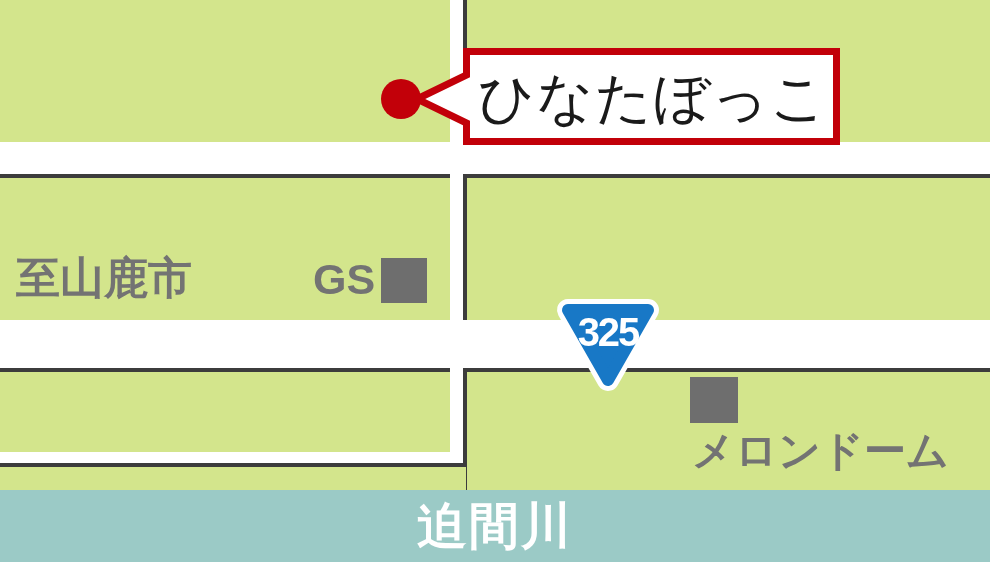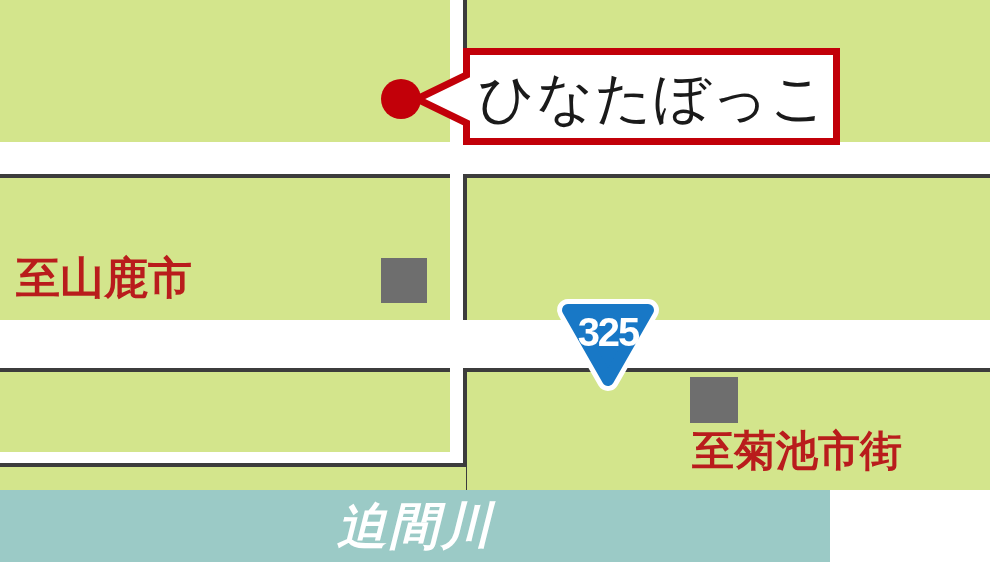--- a/index.html
+++ b/index.html
@@ -6,25 +6,25 @@
   #canvas{
     position:relative;width:990px;height:562px;overflow:hidden;background:#ffffff;
     font-family:"Liberation Sans","DejaVu Sans",sans-serif;
   }
   .road{position:absolute;background:#ffffff;}
   .block{position:absolute;background:#d3e58c;box-sizing:border-box;}
   .bt{border-top:4px solid #3c3c3c;}
   .bl{border-left:4px solid #3c3c3c;}
   .building{position:absolute;background:#6e6e6e;}
   .maplabel{
-    position:absolute;color:#b91c1c;font-weight:bold;line-height:1;
+    position:absolute;color:#737373;font-weight:bold;line-height:1;
     white-space:nowrap;letter-spacing:0px;
   }
   #river{
-    position:absolute;left:0;top:490px;width:830px;height:72px;background:#9bcac6;font-style:italic;
+    position:absolute;left:0;top:490px;width:990px;height:72px;background:#9bcac6;
   }
   #river-label{
     position:absolute;left:0;top:0;width:100%;height:72px;line-height:72px;
     text-align:center;color:#ffffff;font-weight:bold;font-size:50px;letter-spacing:2px;
   }
   #callout-svg{position:absolute;left:375px;top:42px;}
   #shield-svg{position:absolute;left:552px;top:294px;}
   svg text{font-family:"Liberation Sans","DejaVu Sans",sans-serif;}
 </style>
 </head>
@@ -46,21 +46,22 @@
   <div class="block bt" style="left:0;top:463px;width:466px;height:27px;"></div>
 
   <div id="river">
     <div id="river-label">迫間川</div>
   </div>
 
   <div class="building" style="left:381px;top:258px;width:46px;height:45px;"></div>
   <div class="building" style="left:690px;top:377px;width:48px;height:46px;"></div>
 
   <div class="maplabel" style="left:16px;top:256px;font-size:44px;">至山鹿市</div>
-  <div class="maplabel" style="left:692px;top:430px;font-size:42px;">至菊池市街</div>
+  <div class="maplabel" style="left:313px;top:258px;font-size:43px;">GS</div>
+  <div class="maplabel" style="left:692px;top:430px;font-size:42px;">メロンドーム</div>
 
   <svg id="shield-svg" width="112" height="102" viewBox="0 0 112 102">
     <path d="M16 16 L96 16 L56 86 Z" fill="#ffffff" stroke="#ffffff" stroke-width="22" stroke-linejoin="round"></path>
     <path d="M16 16 L96 16 L56 86 Z" fill="#1878c6" stroke="#1878c6" stroke-width="12" stroke-linejoin="round"></path>
     <text x="56" y="52" text-anchor="middle" font-size="40" font-weight="bold" letter-spacing="-2" fill="#ffffff">325</text>
   </svg>
 
   <svg id="callout-svg" width="470" height="112" viewBox="0 0 470 112">
     <circle cx="26" cy="57" r="20" fill="#c20009"></circle>
     <path d="M 42 57 L 91.5 33 L 91.5 9.5 L 461.5 9.5 L 461.5 99.5 L 91.5 99.5 L 91.5 81 Z" fill="#ffffff" stroke="#c20009" stroke-width="7" stroke-linejoin="miter"></path>

